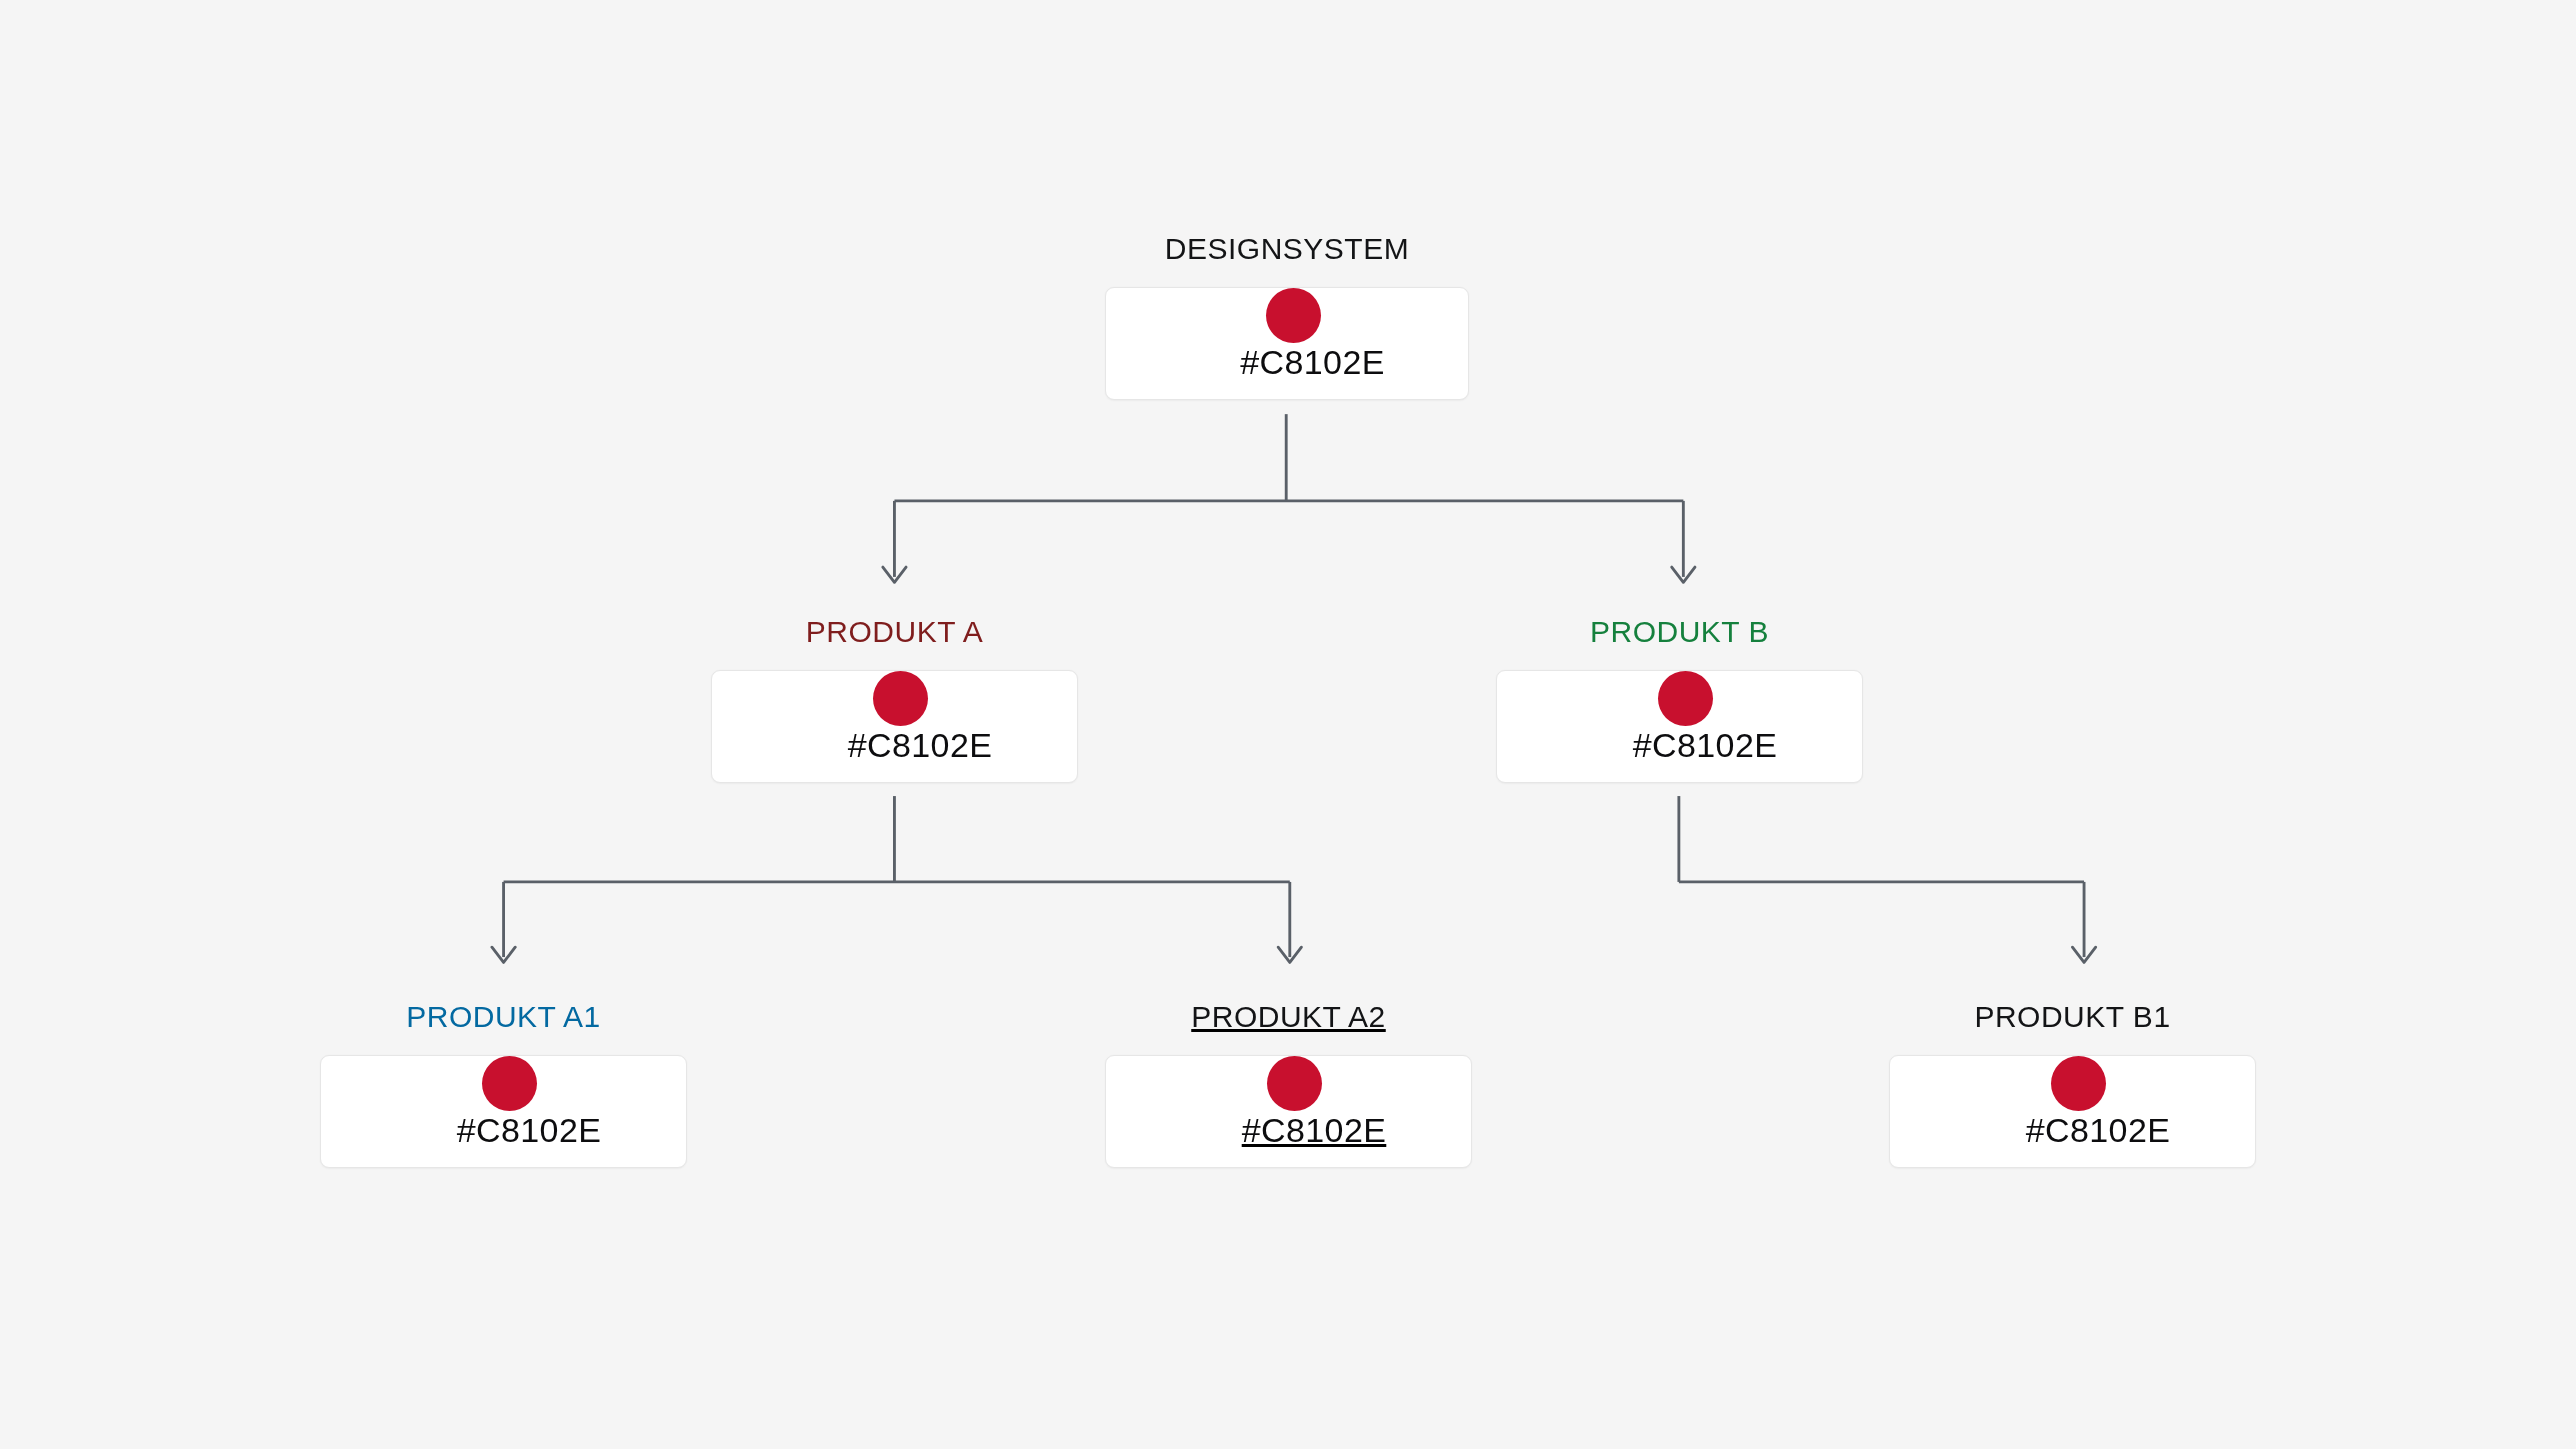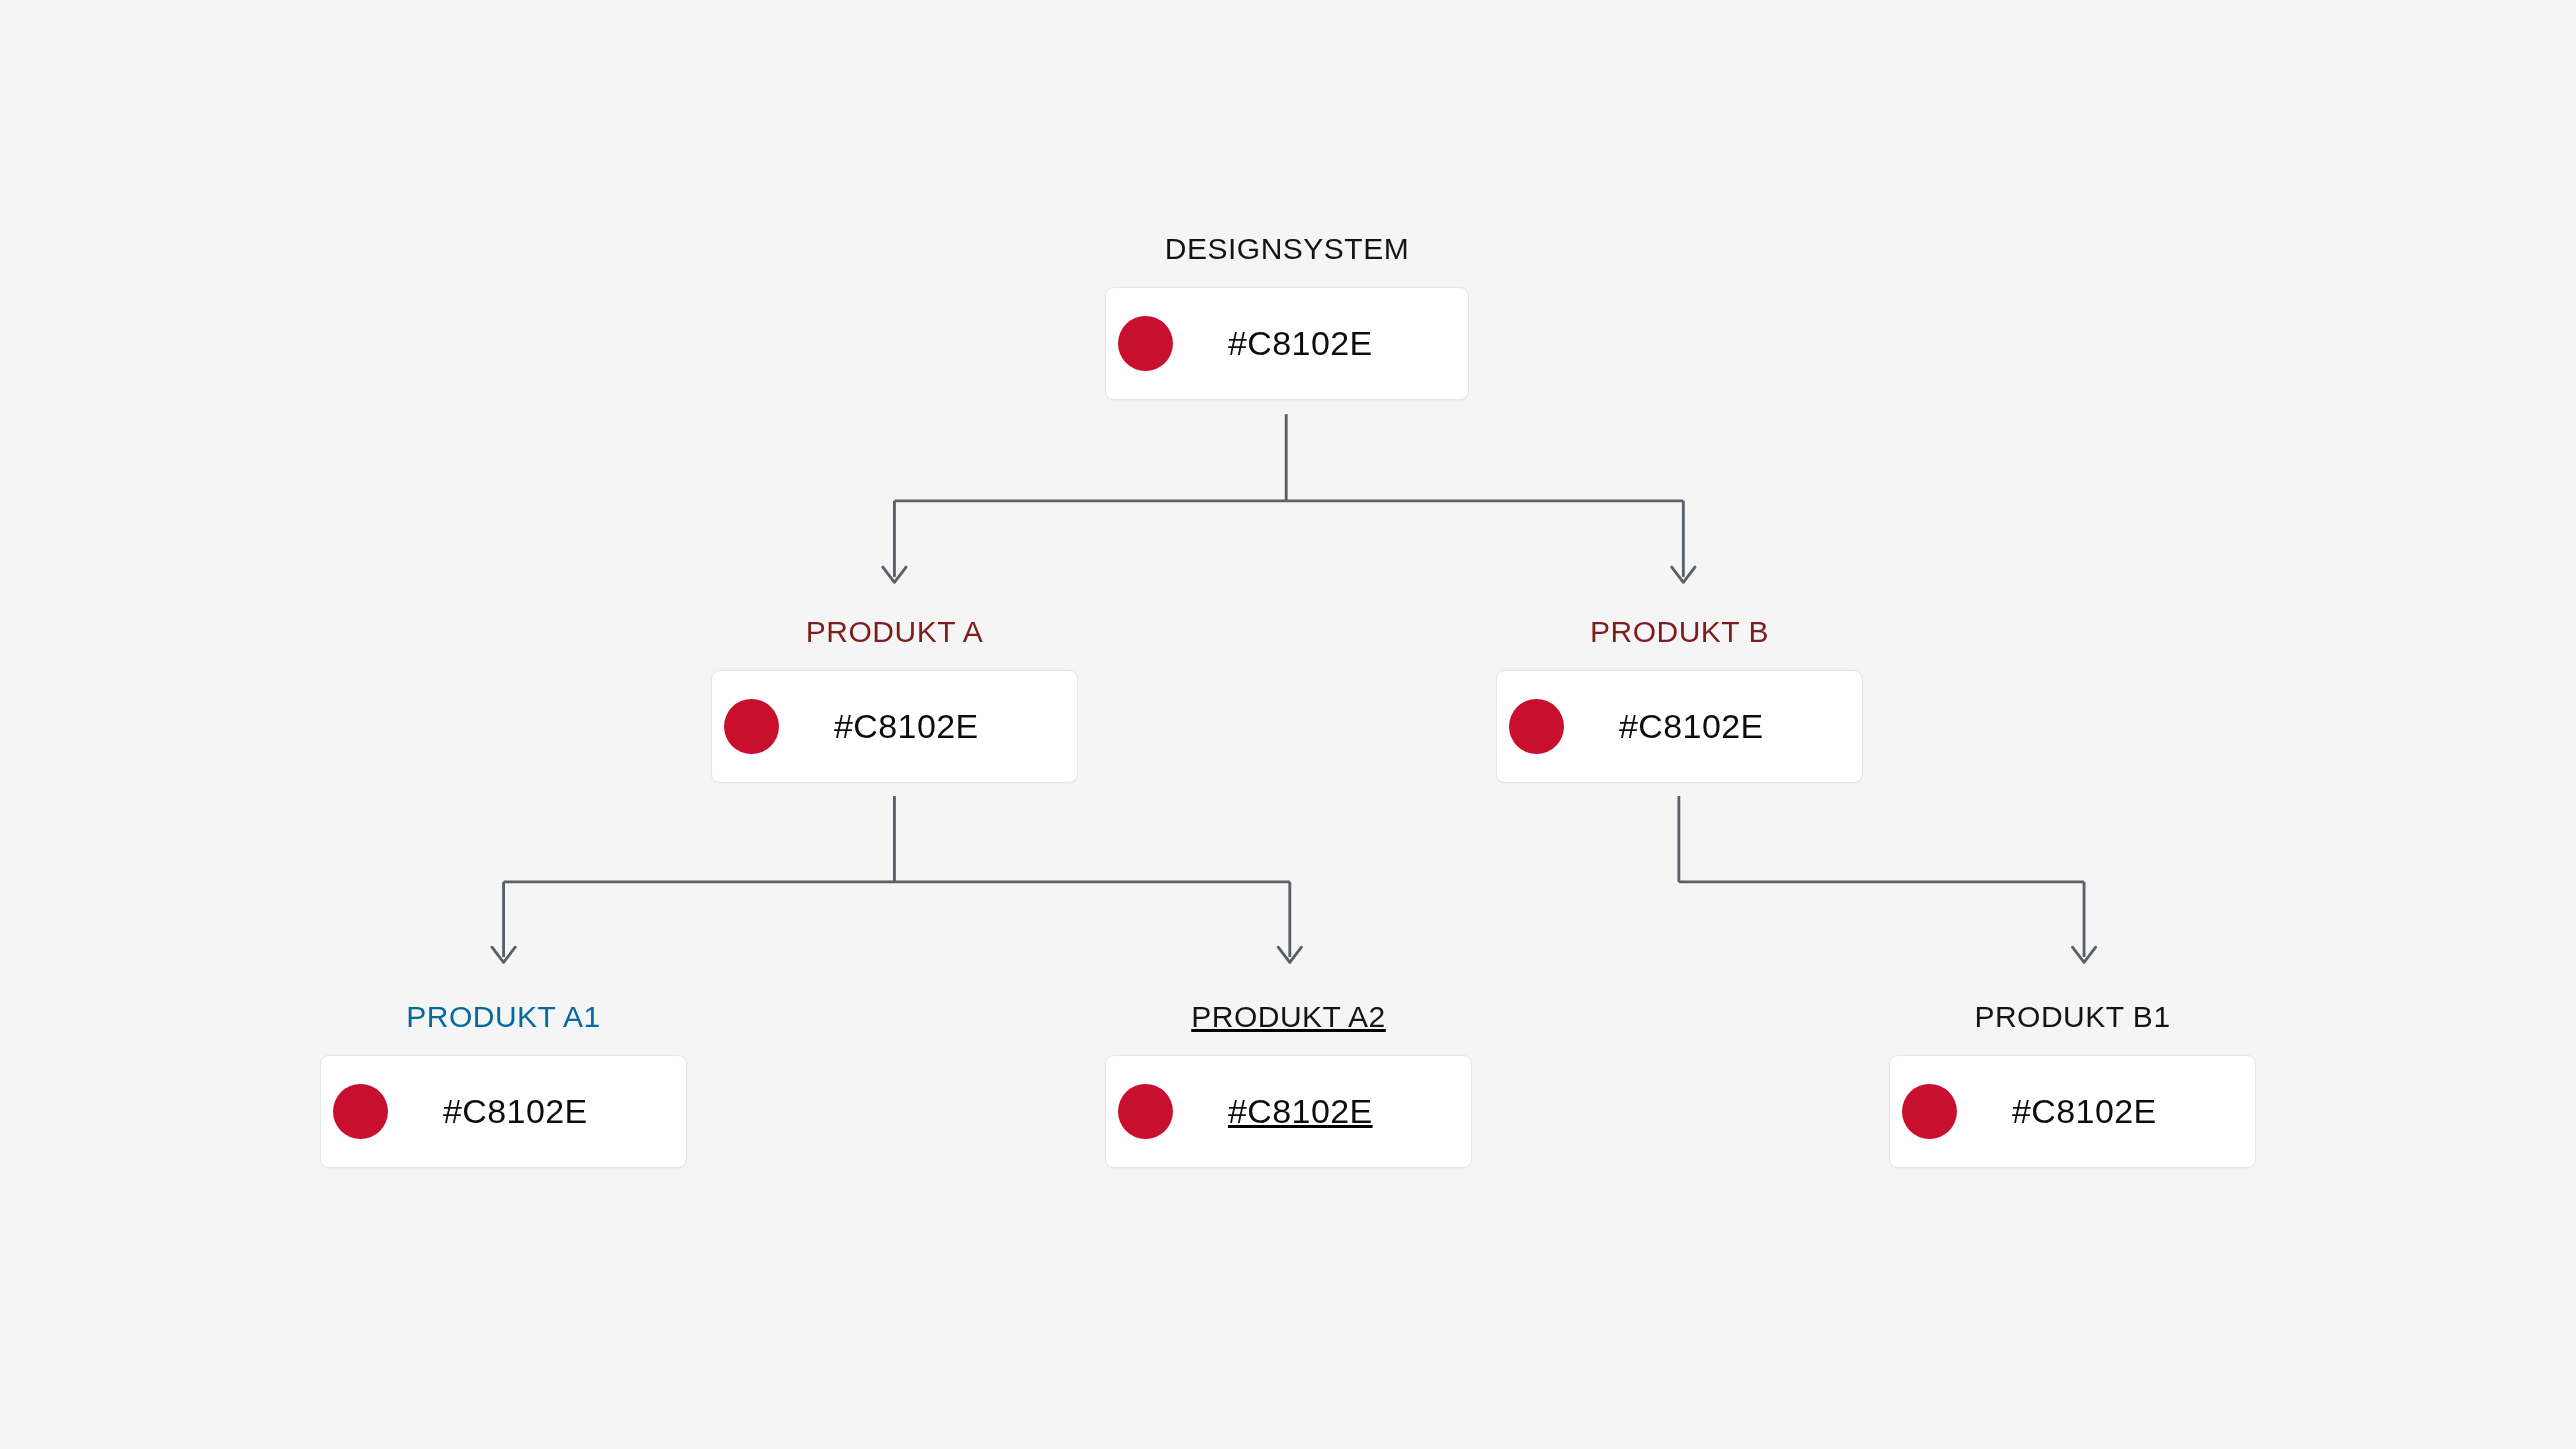--- a/index.html
+++ b/index.html
@@ -54,25 +54,24 @@
   }
 
   .node-card {
     box-sizing: border-box;
     width: 367px;
     height: 113px;
     background: #ffffff;
     border: 0.9px solid #e6e6e6;
     border-radius: 9px;
     display: flex;
-    flex-direction: row;
+    flex-direction: column;
     align-items: center;
     padding-left: 12px;
     box-shadow: 0 0.9px 1.8px rgba(17, 17, 17, 0.045);
-    gap: 16px;
   }
 
   .swatch {
     width: 55px;
     height: 55px;
     border-radius: 50%;
     flex: 0 0 auto;
   }
 
   .card-value {
@@ -132,21 +131,21 @@
 
   <div class="node" id="node-produkt-a" style="left:711px; top:617px;">
     <div class="node-label" style="color: #7f1d1d;">PRODUKT A</div>
     <div class="node-card" style="background: rgb(255, 255, 255); border-color: rgb(230, 230, 230);">
       <span class="swatch" style="background:#C8102E;" title="#C8102E"></span>
       <span class="card-value" style="color: rgb(13, 13, 15);">#C8102E</span>
     </div>
   </div>
 
   <div class="node" id="node-produkt-b" style="left:1496px; top:617px;">
-    <div class="node-label" style="color: #7f1d1d;">PRODUKT B</div>
+    <div class="node-label" style="color: #15803d;">PRODUKT B</div>
     <div class="node-card" style="background: rgb(255, 255, 255); border-color: rgb(230, 230, 230);">
       <span class="swatch" style="background:#C8102E;" title="#C8102E"></span>
       <span class="card-value" style="color: rgb(13, 13, 15);">#C8102E</span>
     </div>
   </div>
 
   <div class="node" id="node-produkt-a1" style="left:320px; top:1002px;">
     <div class="node-label" style="color: #0369a1;">PRODUKT A1</div>
     <div class="node-card" style="background: rgb(255, 255, 255); border-color: rgb(230, 230, 230);">
       <span class="swatch" style="background:#C8102E;" title="#C8102E"></span>

